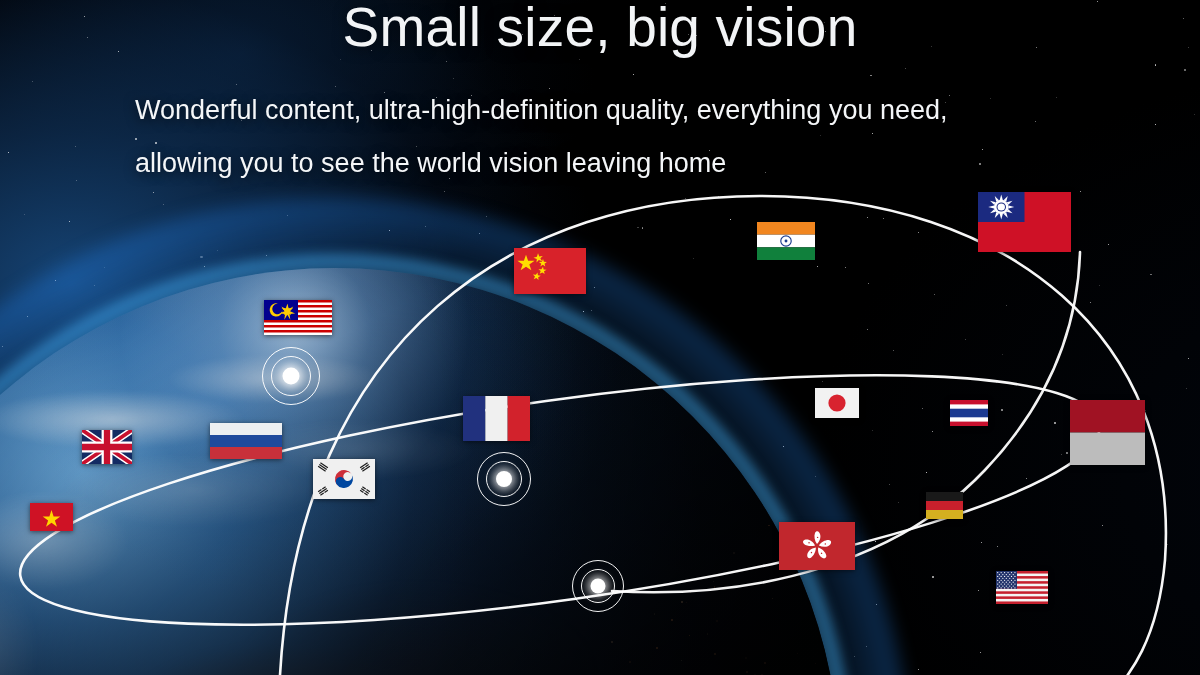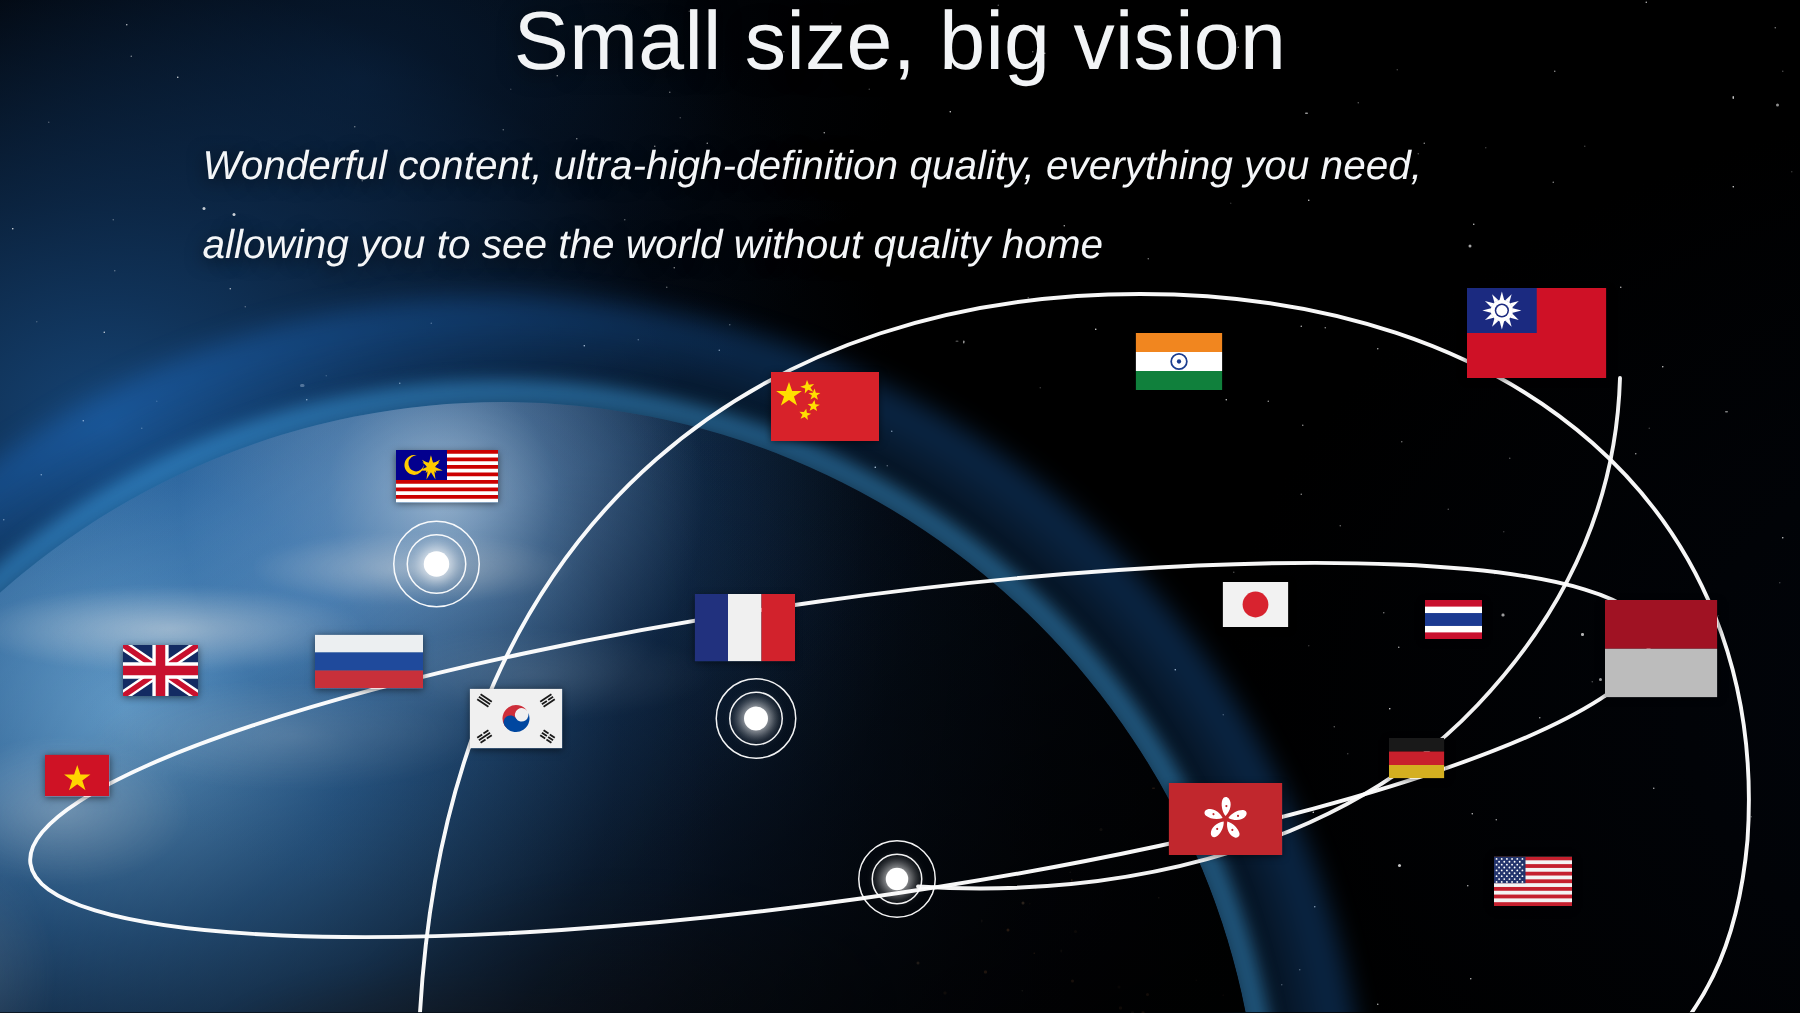--- a/index.html
+++ b/index.html
@@ -68,21 +68,21 @@
 
   
   .flag{position:absolute;overflow:hidden;box-shadow:0 1px 5px rgba(0,0,0,.55);}
 
   
   .title{position:absolute;left:0;right:0;top:-2px;text-align:center;color:#f2f4f6;
     font-size:55px;font-weight:400;letter-spacing:.2px;line-height:1.08;
     text-shadow:0 2px 14px rgba(0,0,0,.65);}
   .subtitle{position:absolute;left:135px;top:84px;color:#f4f6f8;font-size:27px;
     line-height:53px;font-weight:400;text-shadow:0 2px 12px rgba(0,0,0,.7);}
-  .subtitle div{white-space:nowrap;font-style:italic;}
+  .subtitle div{white-space:nowrap;}
 </style>
 </head>
 <body>
 
 <div id="stage">
 
   <div class="space-base"></div>
   <div class="stars" id="stars">
       <i style="left:783.1px;top:446.1px;width:1px;height:1px;opacity:0.84"></i>
       <i style="left:709.0px;top:150.2px;width:1px;height:1px;opacity:0.72"></i>
@@ -563,16 +563,16 @@
           <circle cx="12.05" cy="16.96" r="0.62"></circle>
           <circle cx="15.50" cy="16.96" r="0.62"></circle>
           <circle cx="18.95" cy="16.96" r="0.62"></circle>
         </g>
     </svg>
   </div>
 
   <div class="title">Small size, big vision</div>
   <div class="subtitle">
     <div>Wonderful content, ultra-high-definition quality, everything you need,</div>
-    <div>allowing you to see the world without quality home</div>
+    <div>allowing you to see the world vision leaving home</div>
   </div>
 
 </div>
 
 </body></html>

